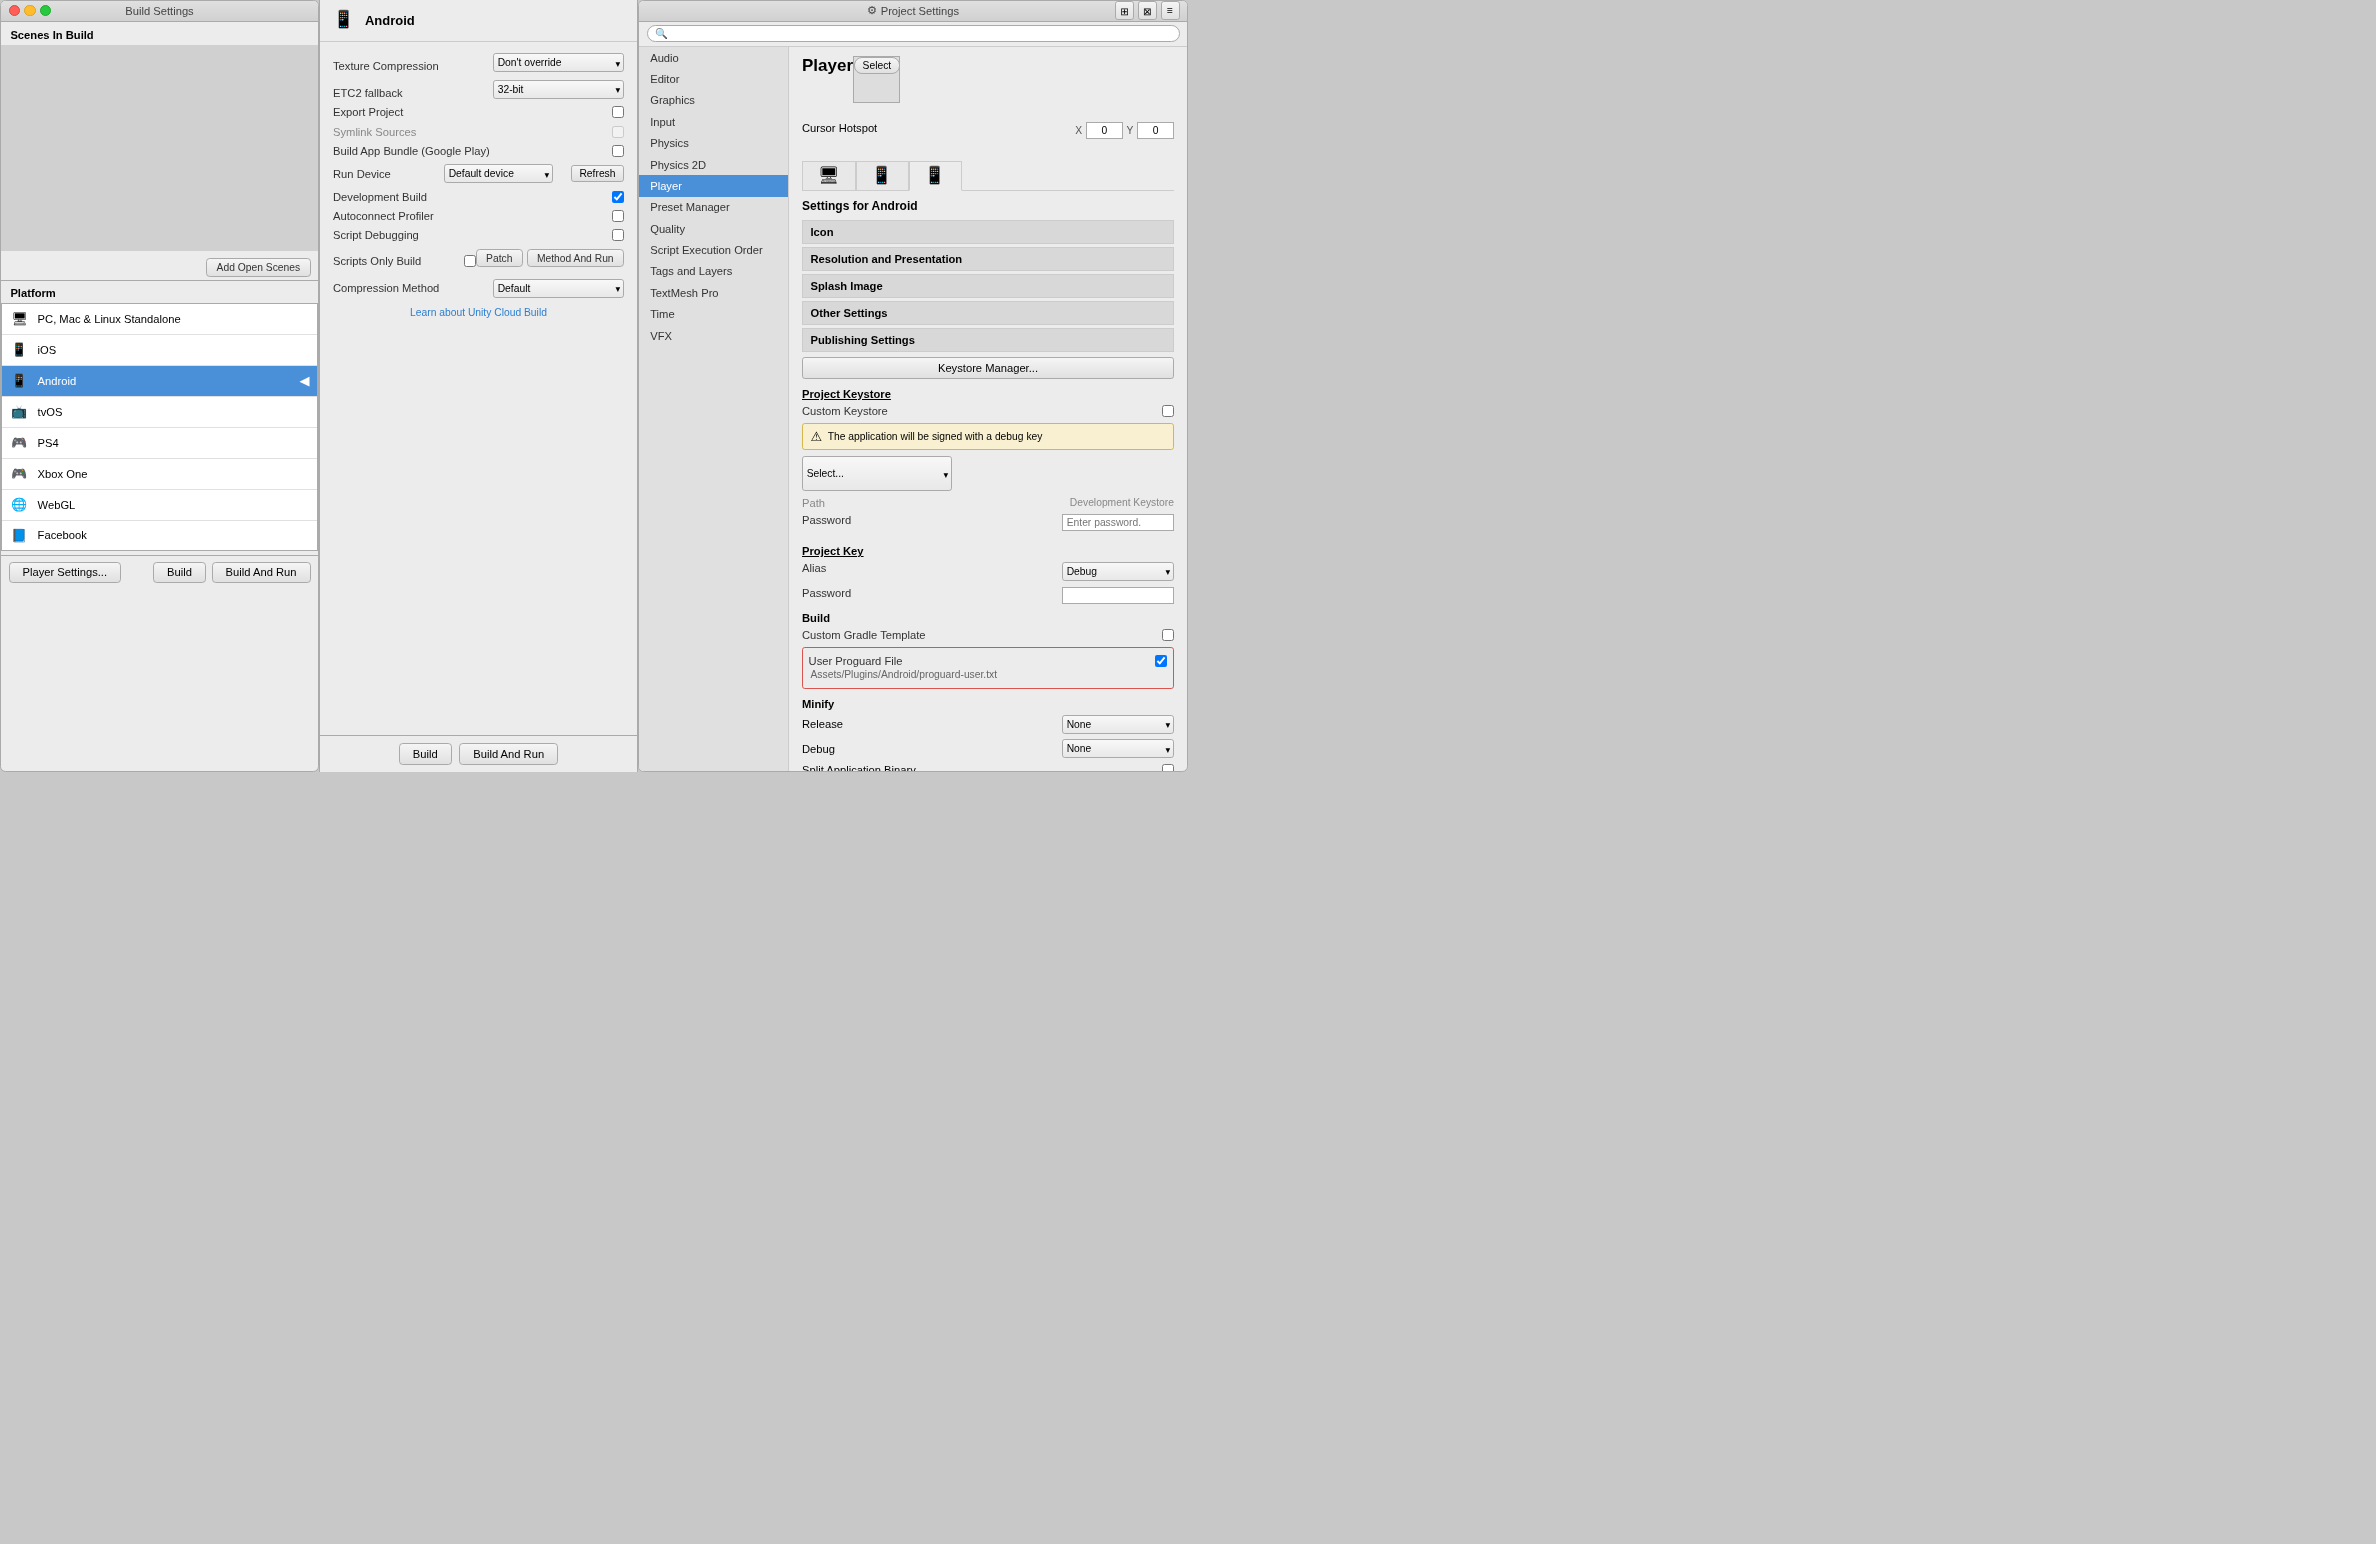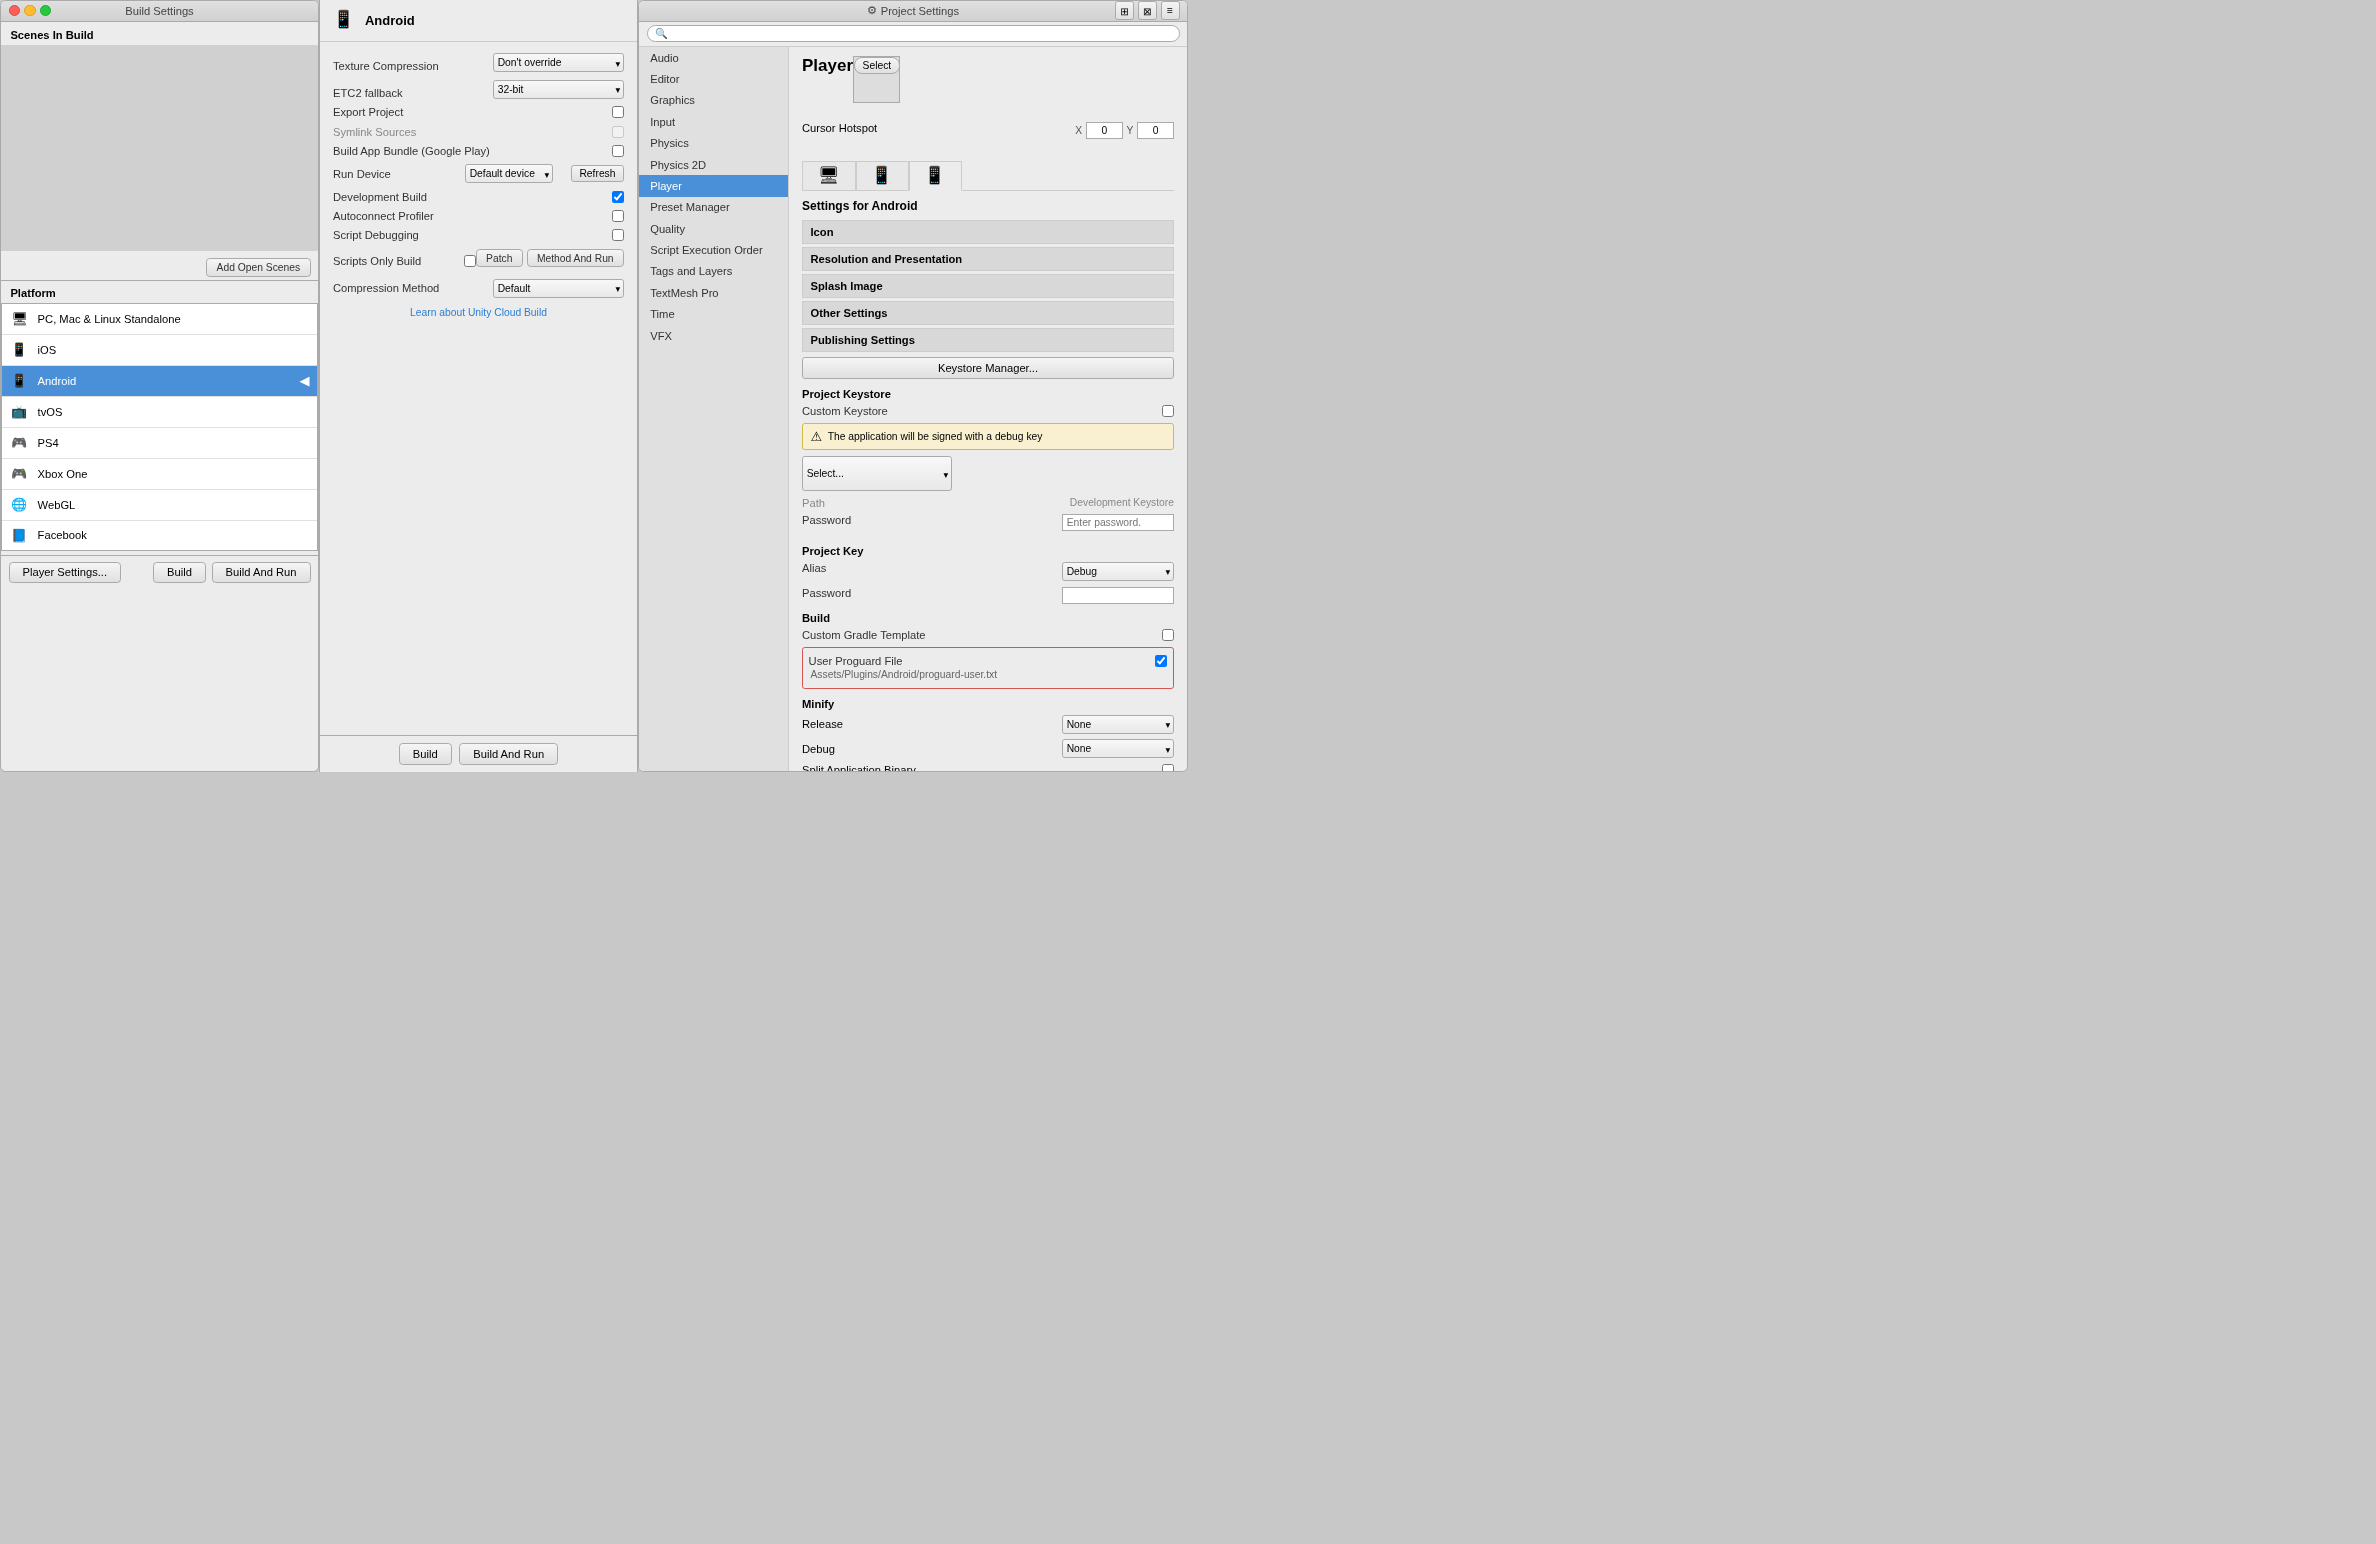--- a/index.html
+++ b/index.html
@@ -548,20 +548,21 @@
       font-size: 11.2px;
     }
 
     .ps-path-label { flex: 1; color: #888; }
     .ps-path-value { color: #888; font-size: 10.3px; }
 
     .section-bold {
       font-weight: bold;
       padding: 3.7px 0 1.9px;
       font-size: 11.2px;
+      text-decoration: underline;
     }
 
     .project-key-section { margin-top: 7.5px; }
 
     .ps-window-buttons {
       display: flex;
       gap: 3.7px;
     }
 
     .ps-icon-btn {
@@ -725,21 +726,21 @@
     </div>
 
     <div class="setting-row">
       <span class="setting-label">Build App Bundle (Google Play)</span>
       <input type="checkbox" class="checkbox-input" style="">
     </div>
 
     <div class="run-device-row">
       <span class="setting-label">Run Device</span>
       <div class="select-wrapper">
-        <select class="setting-select" style="width:88px;">
+        <select class="setting-select" style="width:109px;">
           <option>Default device</option>
         </select>
       </div>
       <button class="btn-refresh">Refresh</button>
     </div>
 
     <div class="setting-row">
       <span class="setting-label">Development Build</span>
       <input type="checkbox" class="checkbox-input" checked="" style="">
     </div>

